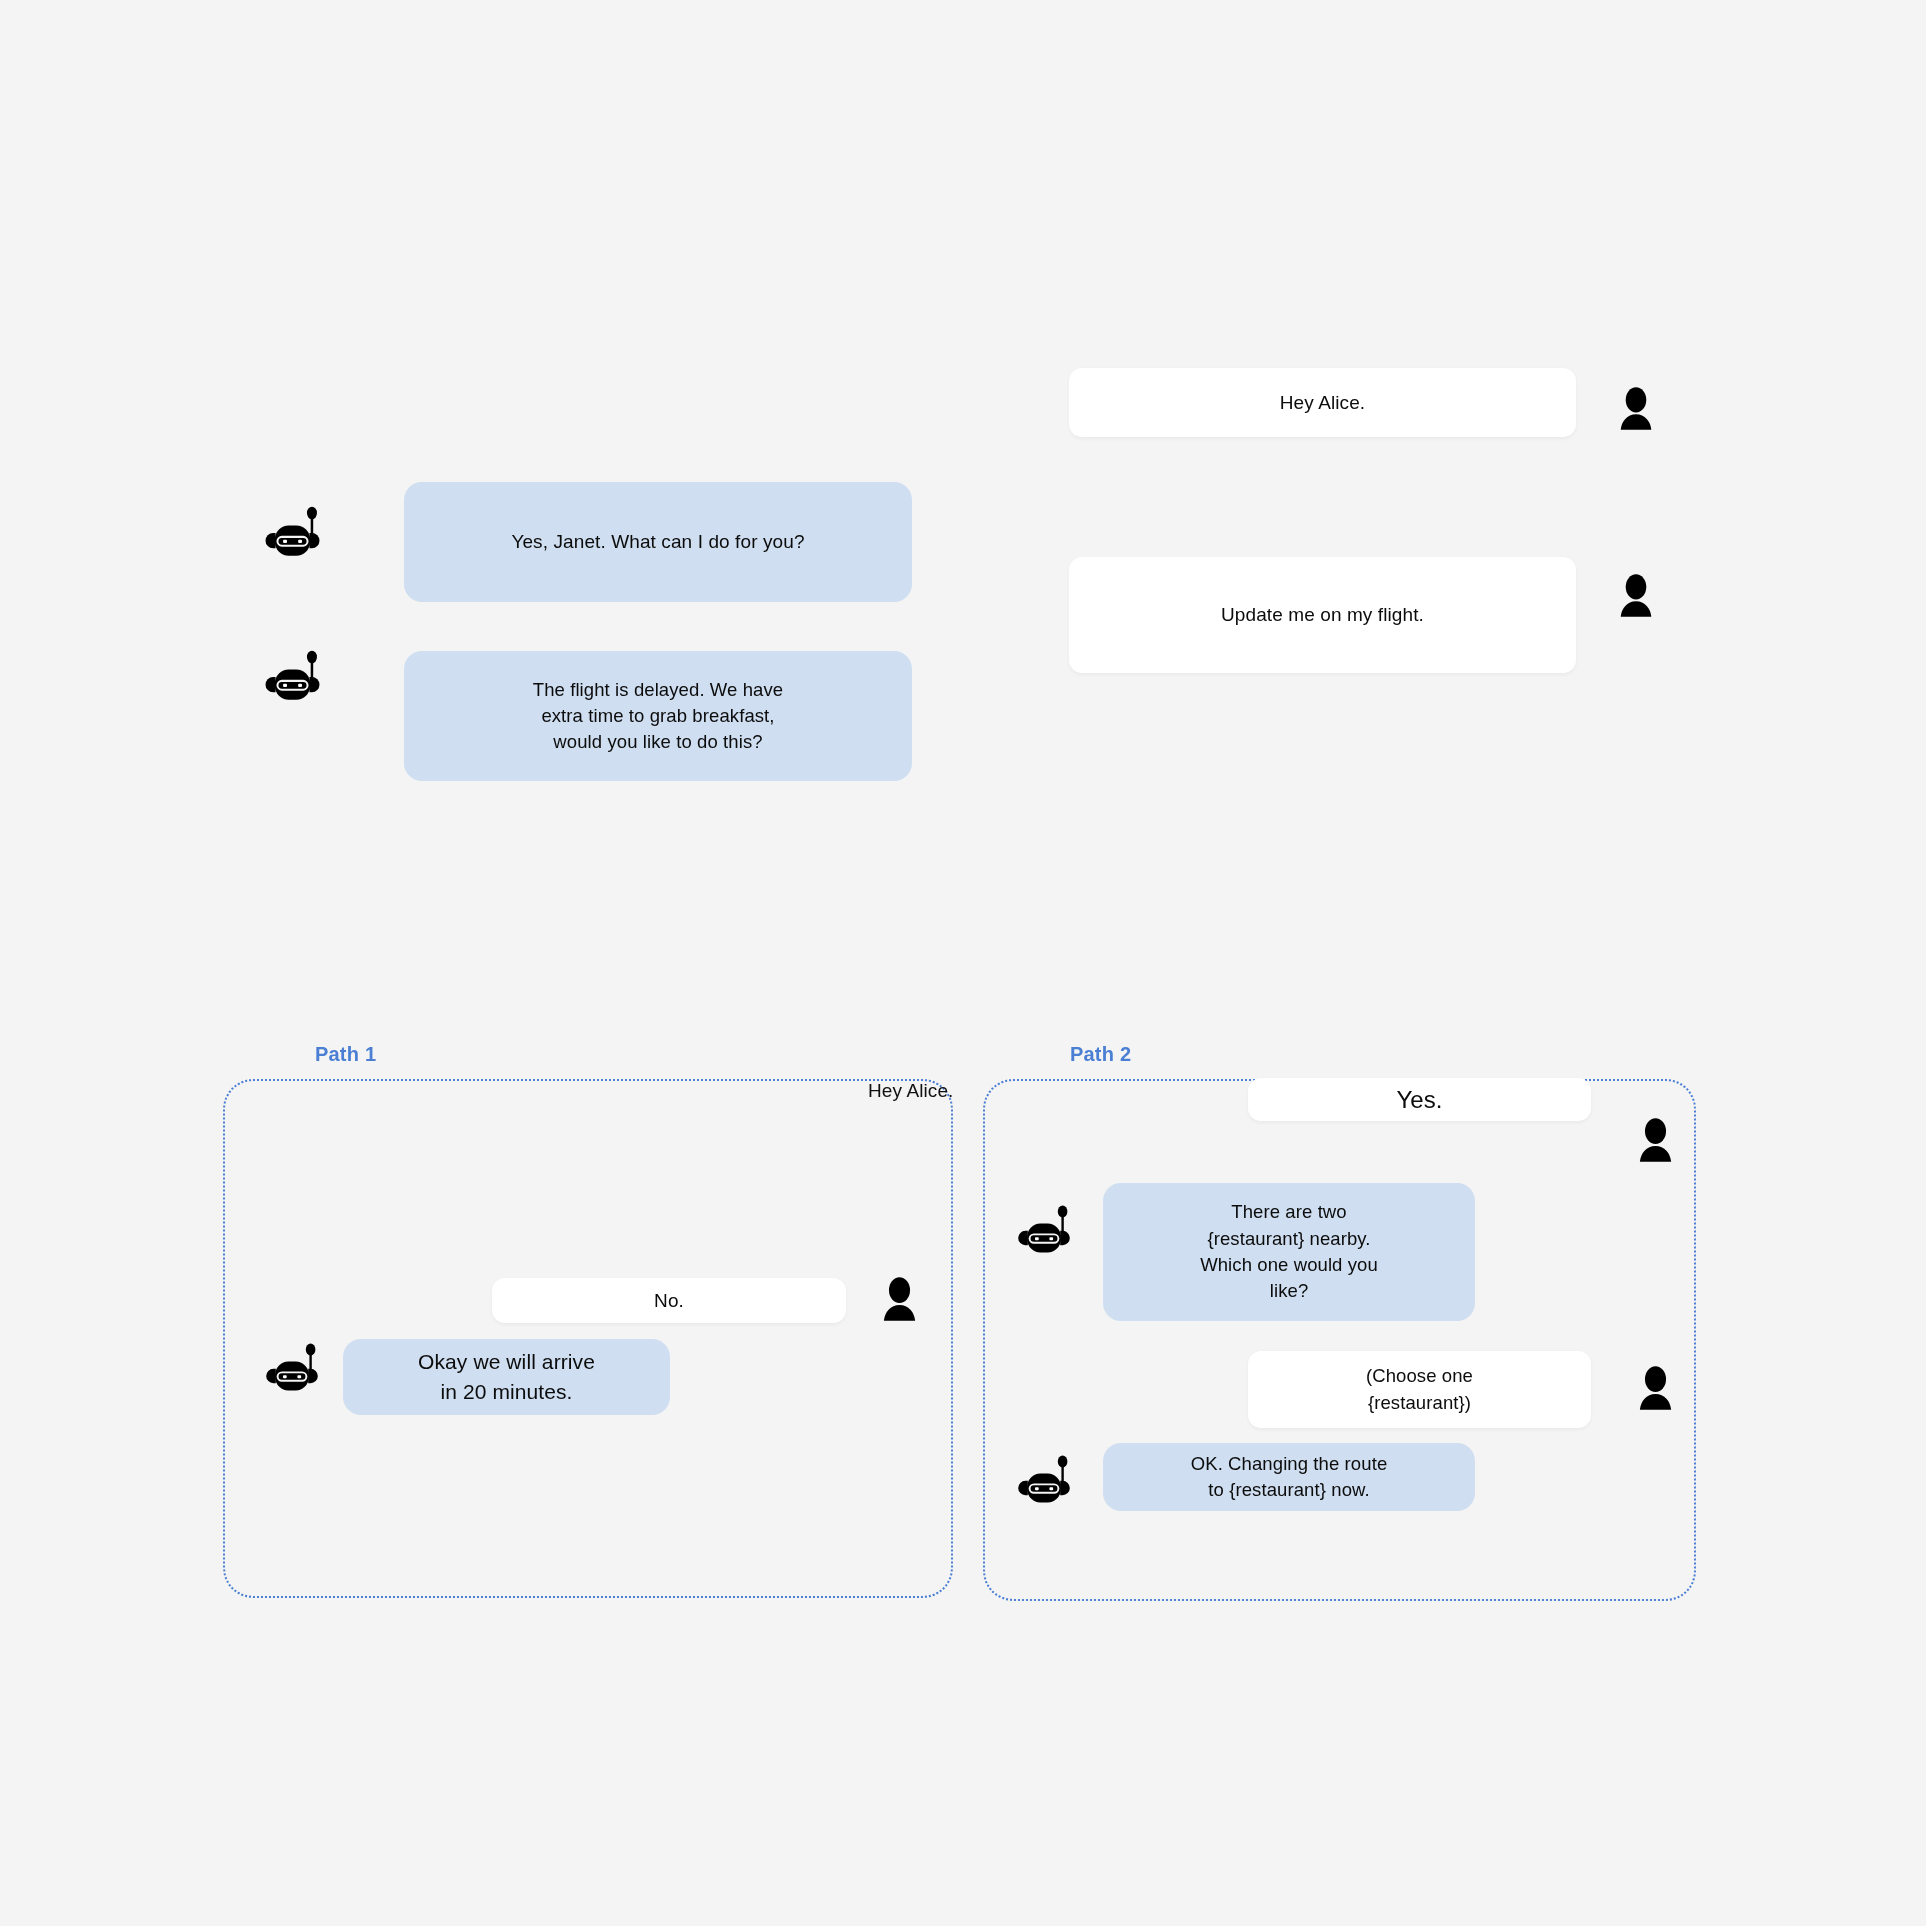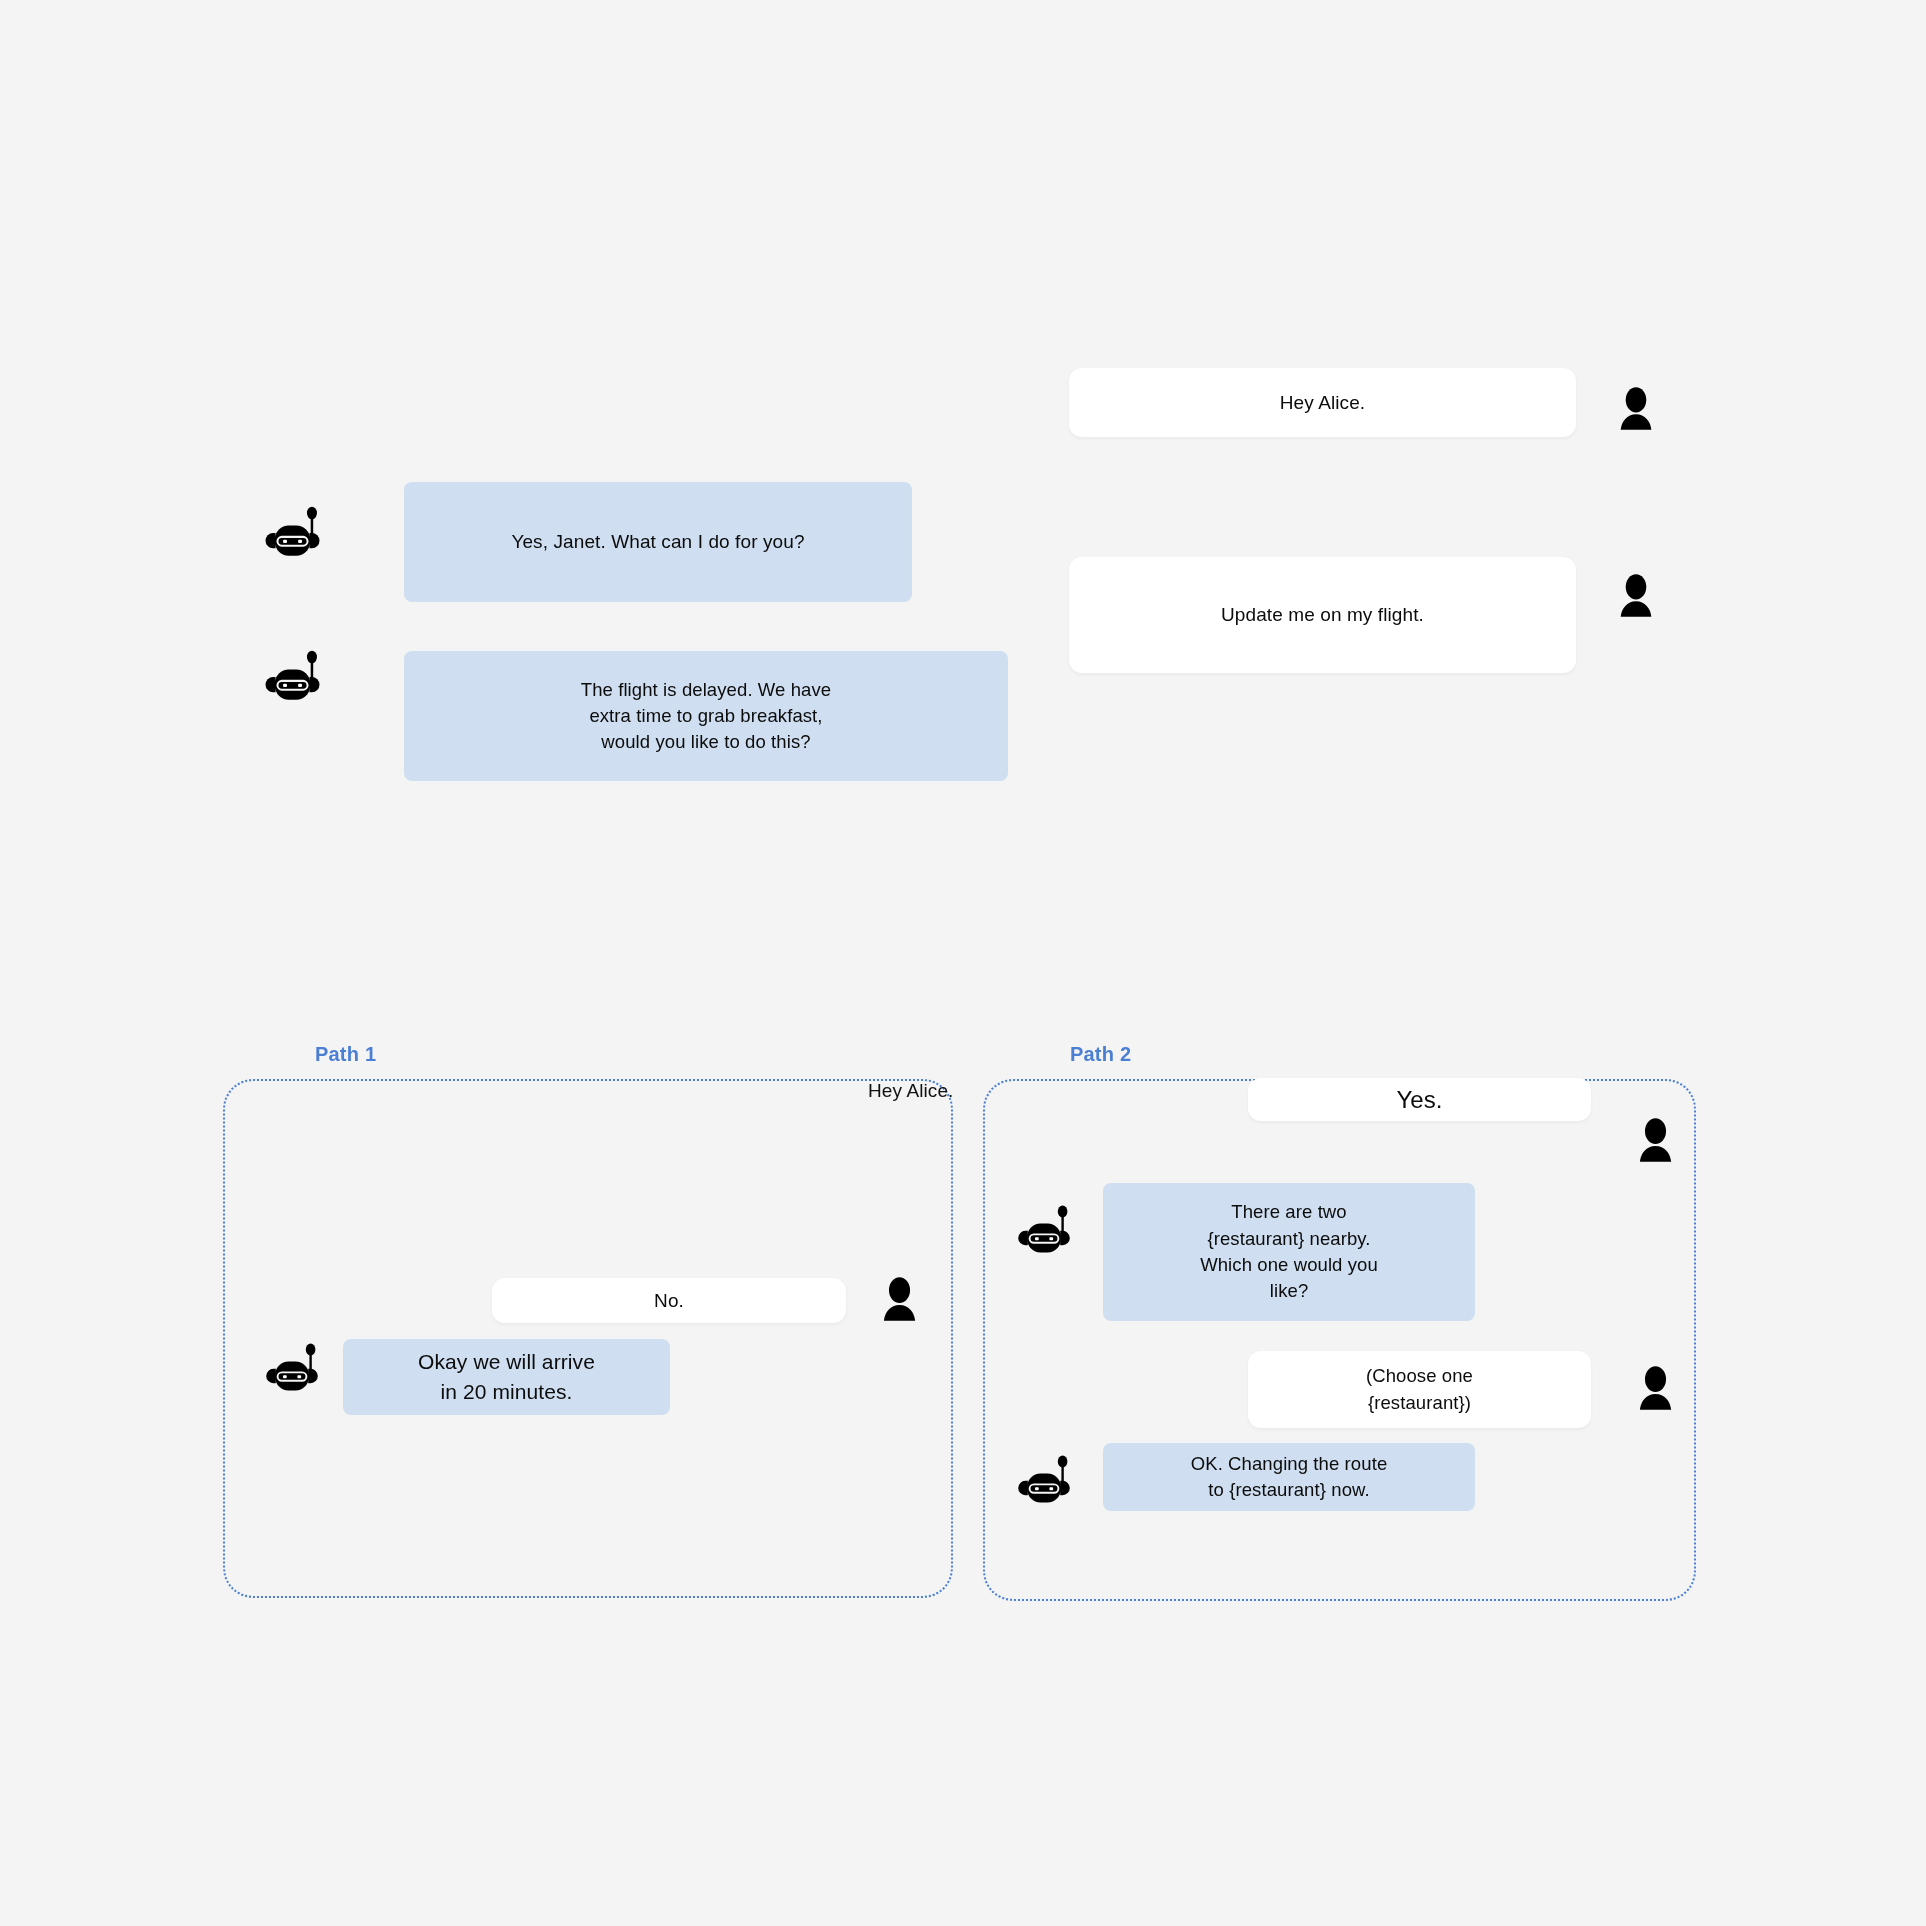--- a/index.html
+++ b/index.html
@@ -19,21 +19,21 @@
     box-sizing:border-box;
     display:flex;
     align-items:center;
     justify-content:center;
     text-align:center;
     color:#0c0c0c;
     letter-spacing:0.1px;
   }
   .bubble.bot{
     background:#cfdef0;
-    border-radius:8px;
+    border-radius:18px;
   }
   .bubble.user{
     background:#ffffff;
     border-radius:13px;
     box-shadow:0 1.2px 3.9px rgba(0,0,0,.045);
   }
   .bubble .txt{
     display:block;
     width:100%;
     padding:0 13px;
@@ -122,21 +122,21 @@
       <line x1="86" y1="22" x2="86" y2="58" stroke="#000" stroke-width="4"></line>
       <ellipse cx="86" cy="16" rx="8" ry="10" fill="#000"></ellipse>
       <path d="M24 48 h4 v24 h-4 a12 12 0 0 1 0-24 z" fill="#000"></path>
       <path d="M86 48 h-4 v24 h4 a12 12 0 0 0 0-24 z" fill="#000"></path>
       <rect x="27" y="36" width="56" height="48" rx="22" ry="22" fill="#000"></rect>
       <rect x="31" y="54" width="48" height="14" rx="7" ry="7" fill="none" stroke="#f4f4f4" stroke-width="3.2"></rect>
       <rect x="40" y="58.6" width="6.2" height="5" rx="1.6" fill="#ffffff"></rect>
       <rect x="64" y="58.6" width="6.2" height="5" rx="1.6" fill="#ffffff"></rect>
     </svg>
   </div>
-  <div class="bubble bot" style="left:404px;top:651px;width:604px;height:130px;font-size:18.5px;line-height:1.42;justify-content:center;">
+  <div class="bubble bot" style="left:404px;top:651px;width:508px;height:130px;font-size:18.5px;line-height:1.42;justify-content:center;">
     <span class="txt">The flight is delayed. We have
 extra time to grab breakfast,
 would you like to do this?</span>
   </div>
 
   <div class="path-label" style="left:306px;top:1043px;">Path 1</div>
   <div class="path-box" style="left:223px;top:1079px;width:730px;height:519px;"></div>
 
   <div class="floating-note" style="left:868px;top:1080px;">Hey Alice.</div>
 

